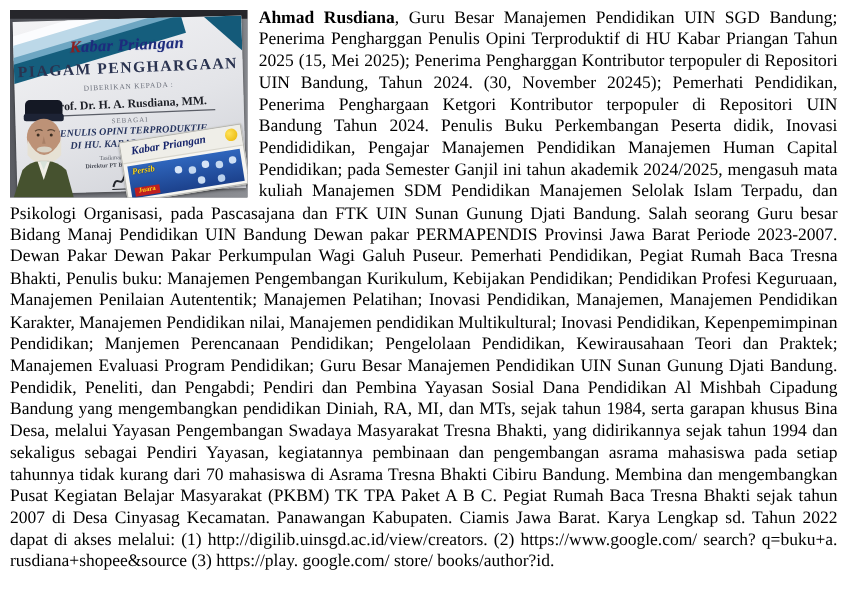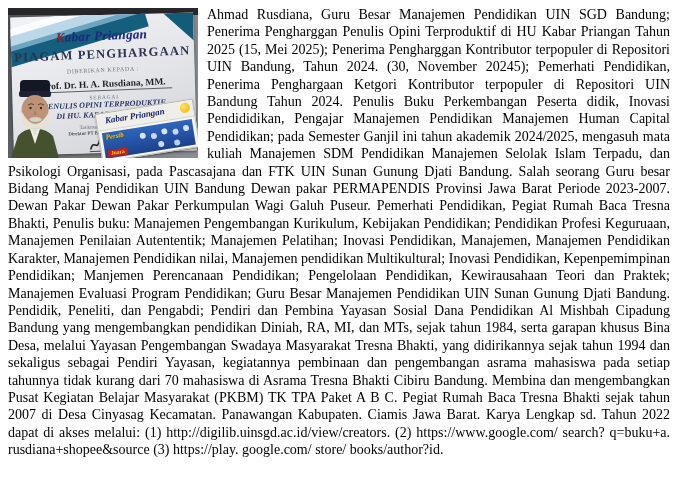--- a/index.html
+++ b/index.html
@@ -8,21 +8,21 @@
     font-family:"Liberation Serif","DejaVu Serif",serif;
   }
   .page{
     box-sizing:border-box;width:675px;height:489px;
     padding:6px 5px 4px 8px;
   }
   .bio{
     margin:0;text-align:justify;color:#000;
     font-size:14px;line-height:17.4px;
   }
-  .bio .bold-name{font-weight:normal;}
+  .bio .bold-name{font-weight:bold;}
 
   
   .photo{
     float:left;width:190px;height:150px;margin:2px 9px 4px 0;
     position:relative;overflow:hidden;background:#55575e;
   }
   .ph-bg{
     position:absolute;inset:0;
     background:linear-gradient(105deg,#4d4f56 0%,#6e7076 35%,#8d8f94 100%);
   }

